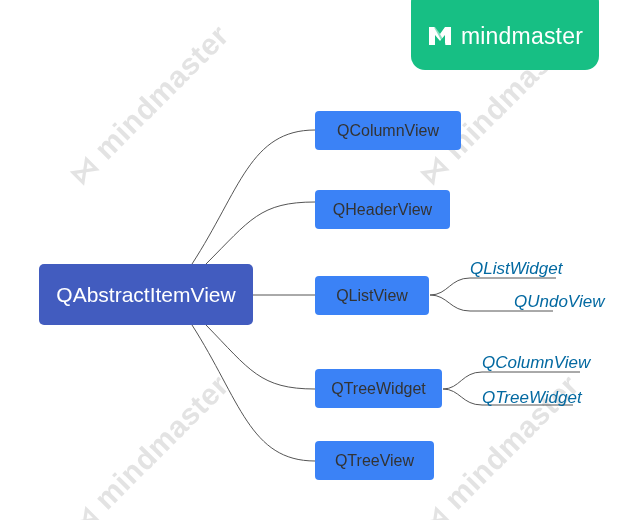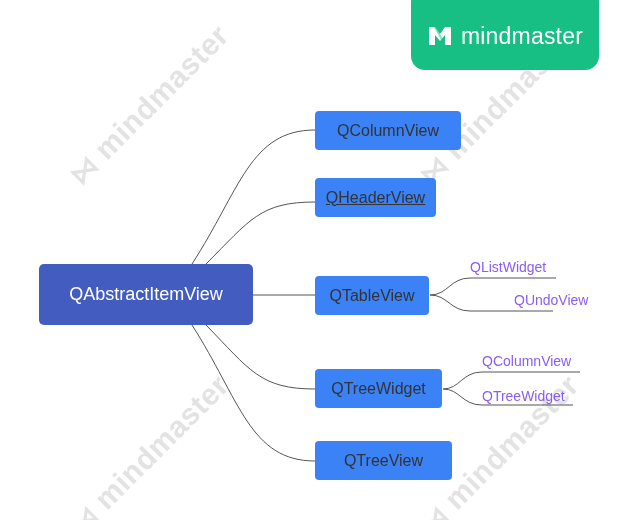--- a/index.html
+++ b/index.html
@@ -8,24 +8,24 @@
   .canvas { position:absolute; left:0; top:0; width:620px; height:520px; }
   svg.links { position:absolute; left:0; top:0; }
   .wm { position:absolute; color:#e3e3e3; font-size:30px; font-weight:bold; transform:rotate(-45deg);
         transform-origin:left top; white-space:nowrap; letter-spacing:0.5px; display:flex; align-items:center; gap:8px; }
   .wm .wm-logo { font-size:28px; }
   .logo { position:absolute; left:411px; top:-12px; width:188px; height:82px; background:#17bf84;
           border-radius:14px; display:flex; align-items:flex-end; justify-content:center; padding-bottom:0; box-sizing:border-box; }
   .logo-inner { display:flex; align-items:center; gap:8px; height:68px; margin-top:12px; }
   .logo-text { color:#fff; font-size:23px; letter-spacing:0.2px; }
   .root { position:absolute; left:39px; top:264px; width:214px; height:61px; background:#425cbf; color:#fff;
-          border-radius:5px; display:flex; align-items:center; justify-content:center; font-size:18px; }
+          border-radius:5px; display:flex; align-items:center; justify-content:center; font-size:21px; }
   .node { position:absolute; background:#3b82f6; color:#333; border-radius:4px; display:flex; align-items:center;
           justify-content:center; font-size:16px; height:39px; }
-  .leaf { position:absolute; font-size:14px; color:#8b5cf6; }
+  .leaf { position:absolute; font-size:17px; color:#0369a1;font-style:italic; }
 </style>
 </head>
 <body>
 
 <div class="canvas">
 
   <div class="wm" style="left:62px; top:168px;">
     <span class="wm-logo">⋈</span>
       <span>mindmaster</span>
   </div>
@@ -68,30 +68,30 @@
     </div>
   </div>
 
   <div class="root">
     <span>QAbstractItemView</span>
   </div>
 
   <div class="node" style="left:315px; top:111px; width:146px;">
     <span>QColumnView</span>
   </div>
-  <div class="node" style="left:315px; top:178px; width:121px;text-decoration:underline;">
+  <div class="node" style="left:315px; top:190px; width:135px;">
     <span>QHeaderView</span>
   </div>
   <div class="node" style="left:315px; top:276px; width:114px;">
-    <span>QTableView</span>
+    <span>QListView</span>
   </div>
   <div class="node" style="left:315px; top:369px; width:127px;">
     <span>QTreeWidget</span>
   </div>
-  <div class="node" style="left:315px; top:441px; width:137px;">
+  <div class="node" style="left:315px; top:441px; width:119px;">
     <span>QTreeView</span>
   </div>
 
   <div class="leaf" style="left:470px; top:259px;">
     <span>QListWidget</span>
   </div>
   <div class="leaf" style="left:470px; top:292px;margin-left:44px;">
     <span>QUndoView</span>
   </div>
   <div class="leaf" style="left:482px; top:353px;">

